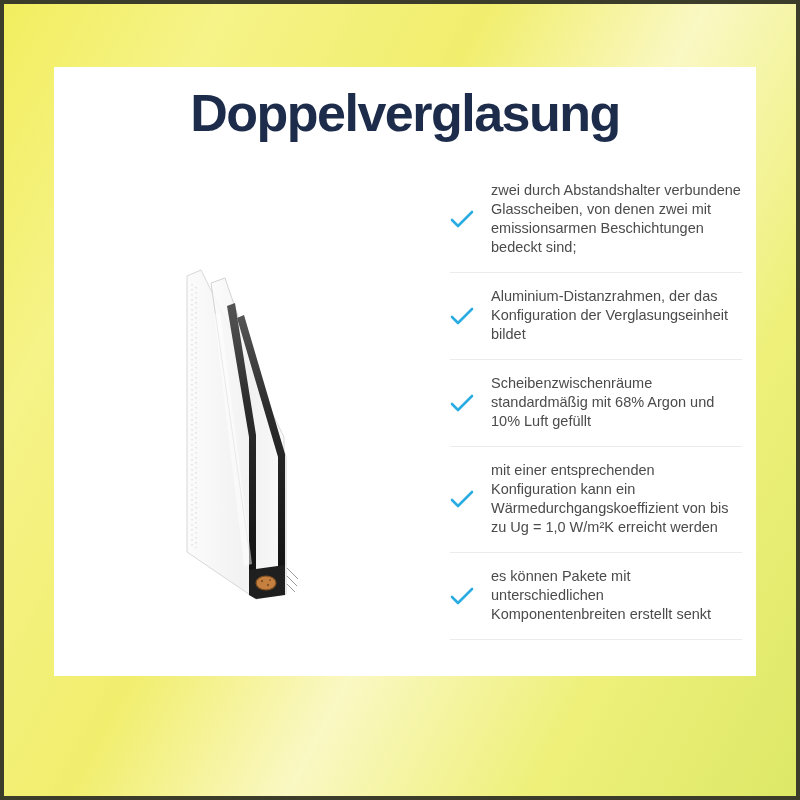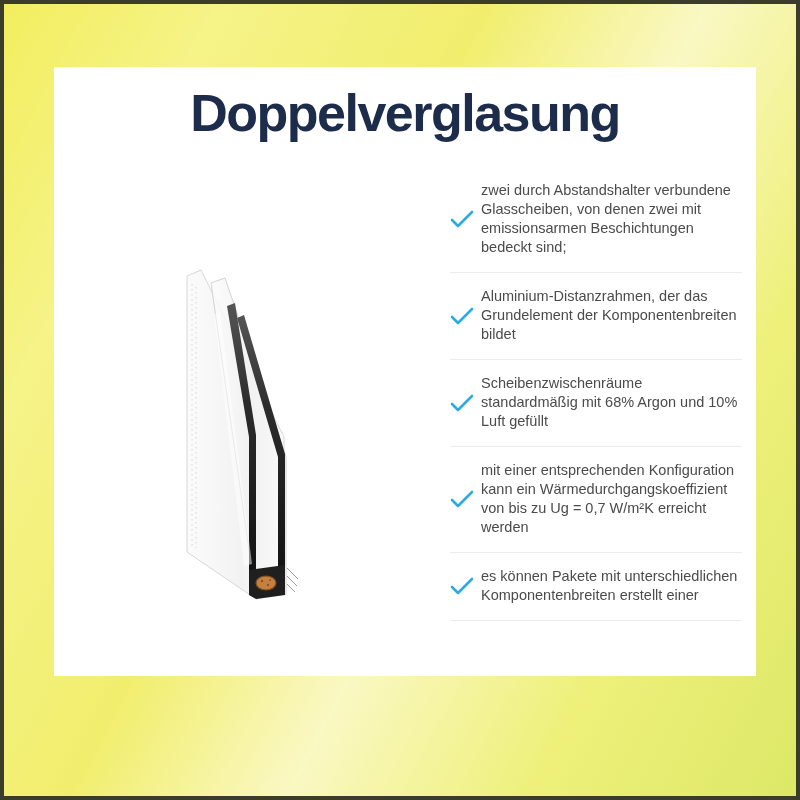--- a/index.html
+++ b/index.html
@@ -58,21 +58,21 @@
   
   .features {
     position: absolute;
     left: 396px;
     top: 100px;
     width: 292px;
   }
   .feature-item {
     display: flex;
     align-items: center;
-    gap: 7px;
+    gap: 17px;
     padding: 14px 0 15px 0;
     border-bottom: 1px solid #ececec;
   }
   .feature-item .check {
     flex-shrink: 0;
     width: 24px;
     height: 20px;
   }
   .feature-text {
     font-size: 14.5px;
@@ -132,40 +132,40 @@
         <svg class="check" viewBox="0 0 24 20">
           <polyline points="2,11 8,17 22,3" fill="none" stroke="#2aabe2" stroke-width="2.6" stroke-linecap="round" stroke-linejoin="round"></polyline>
         </svg>
         <div class="feature-text">zwei durch Abstandshalter verbundene Glasscheiben, von denen zwei mit emissionsarmen Beschichtungen bedeckt sind;</div>
       </div>
 
       <div class="feature-item">
         <svg class="check" viewBox="0 0 24 20">
           <polyline points="2,11 8,17 22,3" fill="none" stroke="#2aabe2" stroke-width="2.6" stroke-linecap="round" stroke-linejoin="round"></polyline>
         </svg>
-        <div class="feature-text">Aluminium-Distanzrahmen, der das Grundelement der Komponentenbreiten bildet</div>
+        <div class="feature-text">Aluminium-Distanzrahmen, der das Konfiguration der Verglasungseinheit bildet</div>
       </div>
 
       <div class="feature-item">
         <svg class="check" viewBox="0 0 24 20">
           <polyline points="2,11 8,17 22,3" fill="none" stroke="#2aabe2" stroke-width="2.6" stroke-linecap="round" stroke-linejoin="round"></polyline>
         </svg>
         <div class="feature-text">Scheibenzwischenräume standardmäßig mit 68% Argon und 10% Luft gefüllt</div>
       </div>
 
       <div class="feature-item">
         <svg class="check" viewBox="0 0 24 20">
           <polyline points="2,11 8,17 22,3" fill="none" stroke="#2aabe2" stroke-width="2.6" stroke-linecap="round" stroke-linejoin="round"></polyline>
         </svg>
-        <div class="feature-text">mit einer entsprechenden Konfiguration kann ein Wärmedurchgangskoeffizient von bis zu Ug = 0,7 W/m²K erreicht werden</div>
+        <div class="feature-text">mit einer entsprechenden Konfiguration kann ein Wärmedurchgangskoeffizient von bis zu Ug = 1,0 W/m²K erreicht werden</div>
       </div>
 
       <div class="feature-item">
         <svg class="check" viewBox="0 0 24 20">
           <polyline points="2,11 8,17 22,3" fill="none" stroke="#2aabe2" stroke-width="2.6" stroke-linecap="round" stroke-linejoin="round"></polyline>
         </svg>
-        <div class="feature-text">es können Pakete mit unterschiedlichen Komponentenbreiten erstellt einer</div>
+        <div class="feature-text">es können Pakete mit unterschiedlichen Komponentenbreiten erstellt senkt</div>
       </div>
 
 
     </div>
   </div>
 </div>
 
 </body></html>

